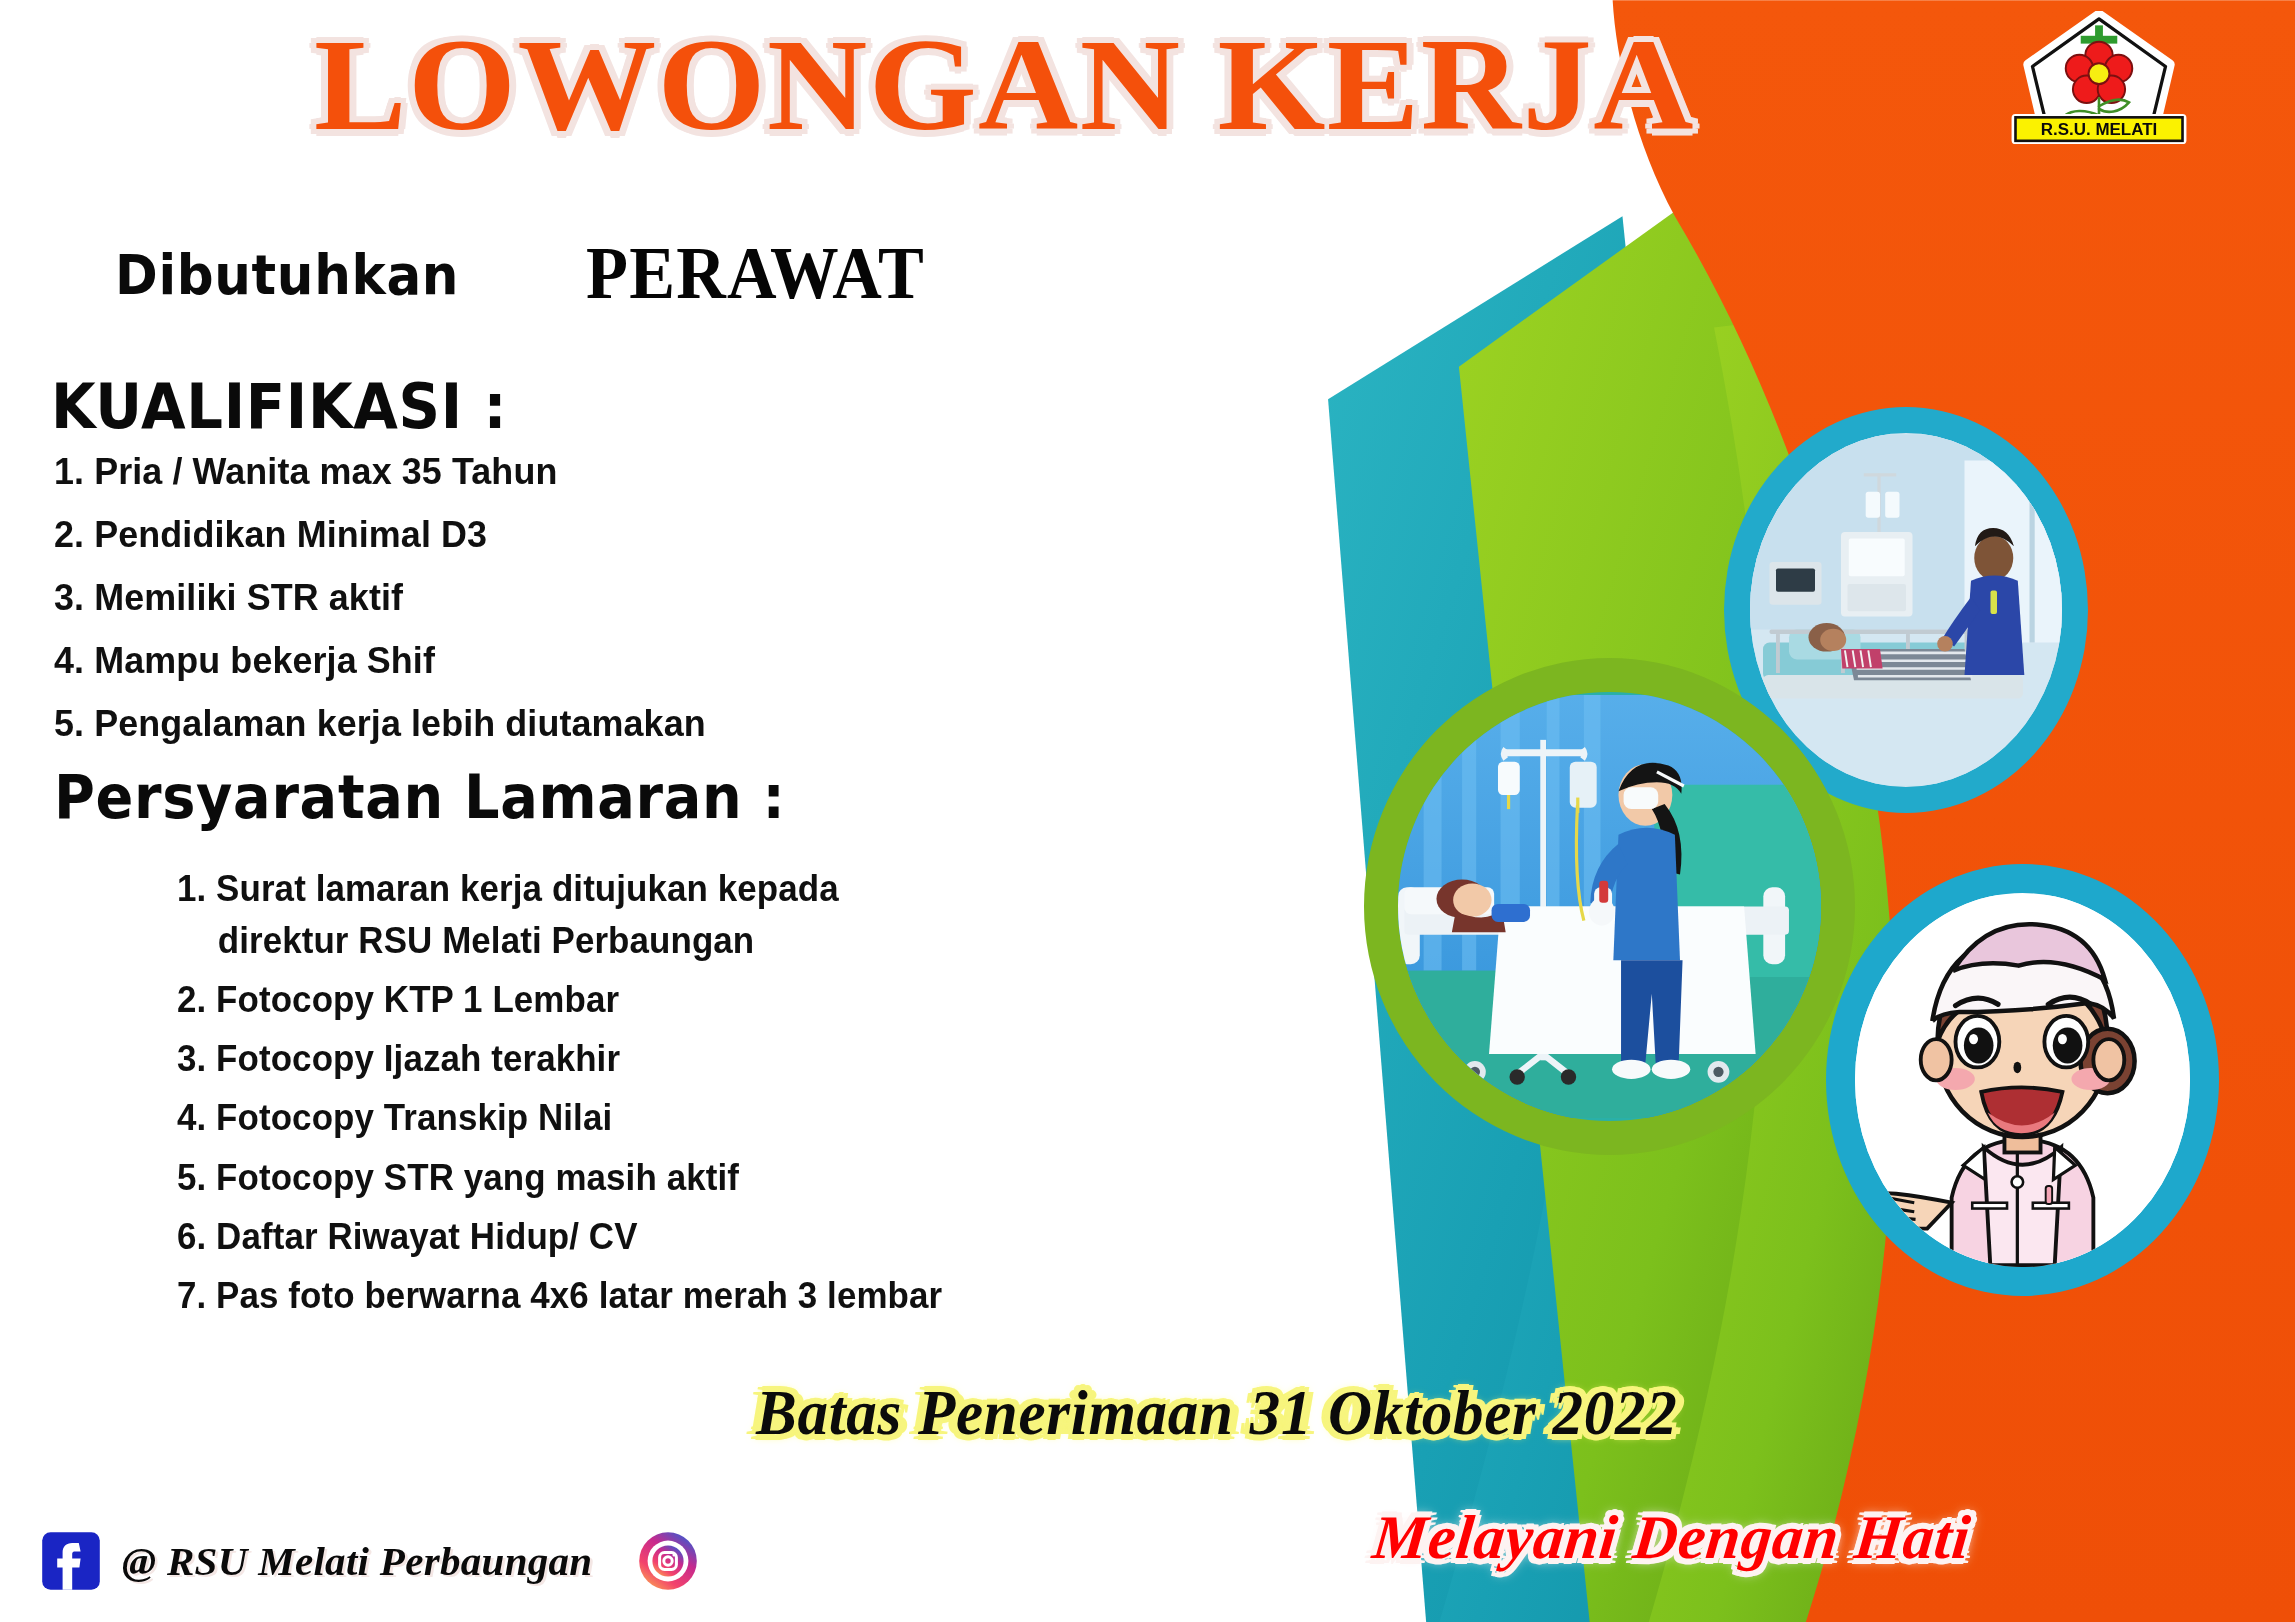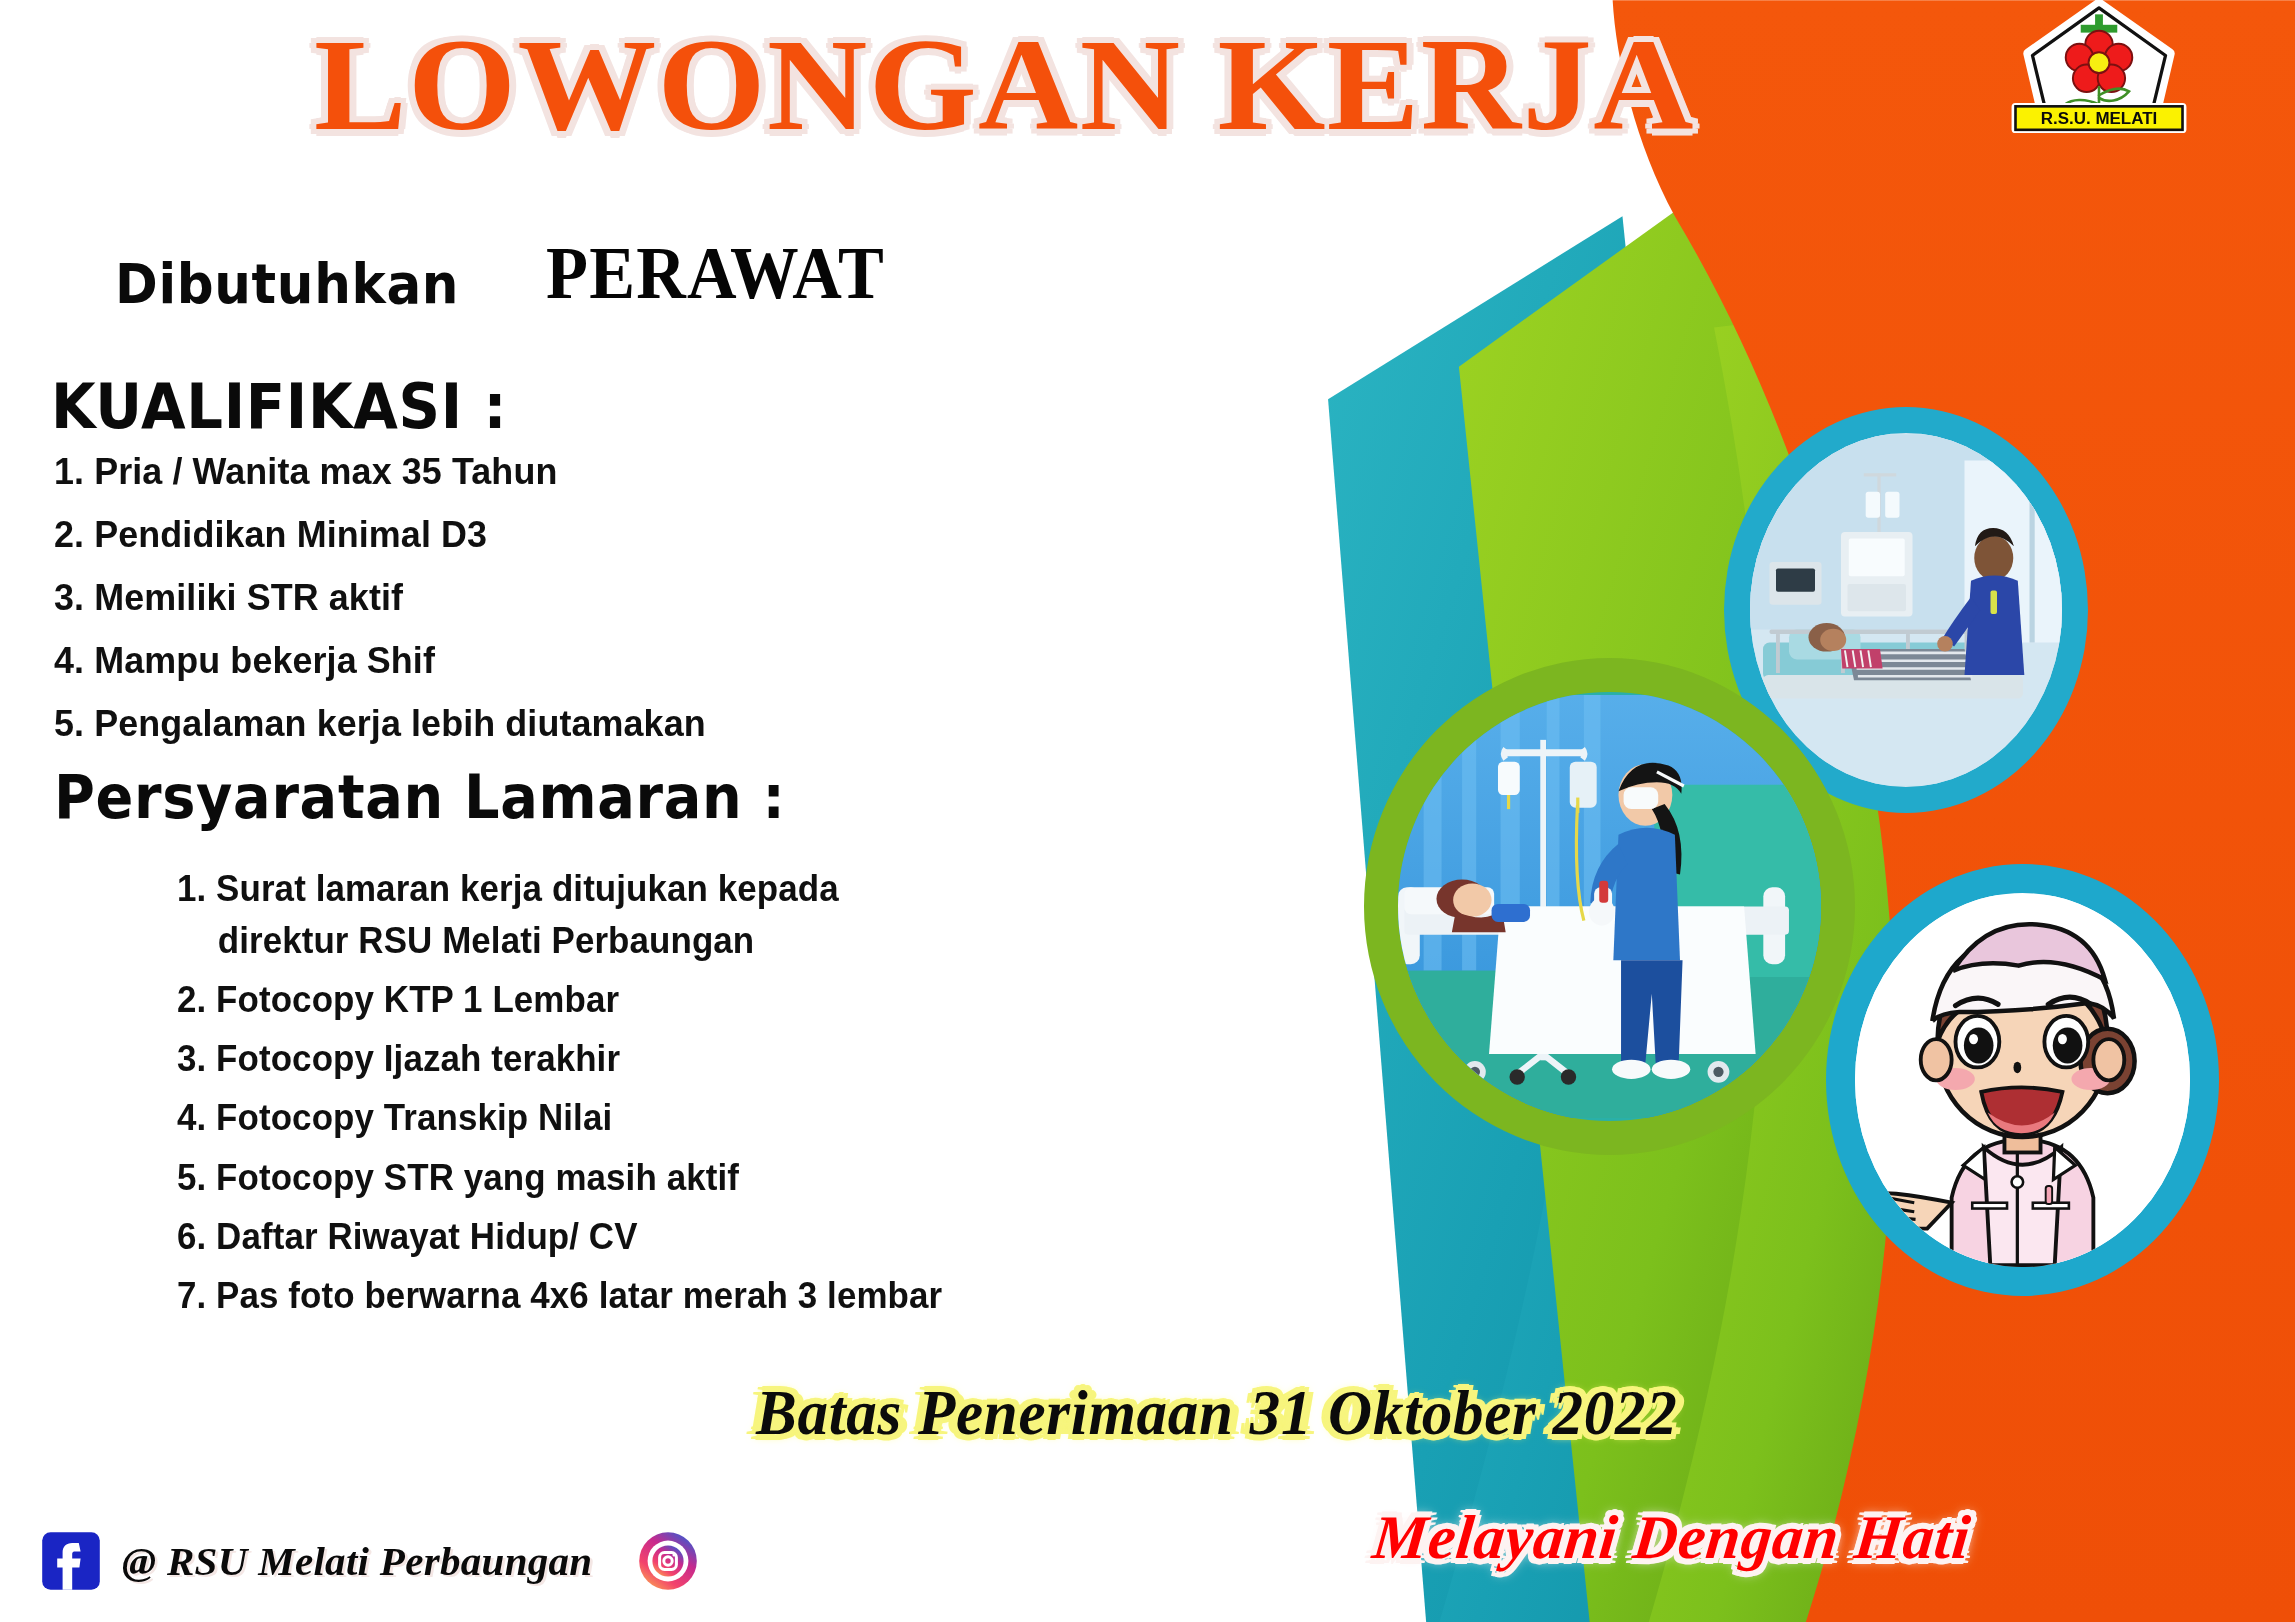--- a/index.html
+++ b/index.html
@@ -16,21 +16,21 @@
     background:#fff;
     overflow:hidden;
   }
 
   
   .bg-layer{position:absolute;inset:0;width:100%;height:100%;}
   .bg-layer svg{display:block;width:2295px;height:1623px;}
 
   
   .logo{
-    position:absolute;left:2001px;top:0;width:196px;height:137px;
+    position:absolute;left:2001px;top:11px;width:196px;height:137px;
   }
   .logo svg{display:block;width:196px;height:137px;}
 
   
   .title{
     position:absolute;left:314px;top:14.4px;width:1243px;height:151px;
     font-family:"Liberation Serif", serif;
     font-weight:bold;
     font-size:131px;
     line-height:141px;
@@ -42,21 +42,21 @@
       6.5px 0 0 #f3e3e0, -6.5px 0 0 #f3e3e0,
       0 6.5px 0 #f3e3e0, 0 -6.5px 0 #f3e3e0,
       5.2px 5.2px 0 #f3e3e0, -5.2px 5.2px 0 #f3e3e0,
       5.2px -5.2px 0 #f3e3e0, -5.2px -5.2px 0 #f3e3e0;
     white-space:nowrap;
   }
 
   
   .need-row{
     position:absolute;left:115px;top:232px;
-    display:flex;align-items:flex-end;gap:57px;
+    display:flex;align-items:center;gap:97px;
   }
   .need-word{
     font-family:"DejaVu Sans", sans-serif;
     font-weight:bold;
     font-size:56px;
     color:#0a0a0a;
     letter-spacing:0.7px;
     transform:scaleX(0.92);
     transform-origin:left bottom;
   }

